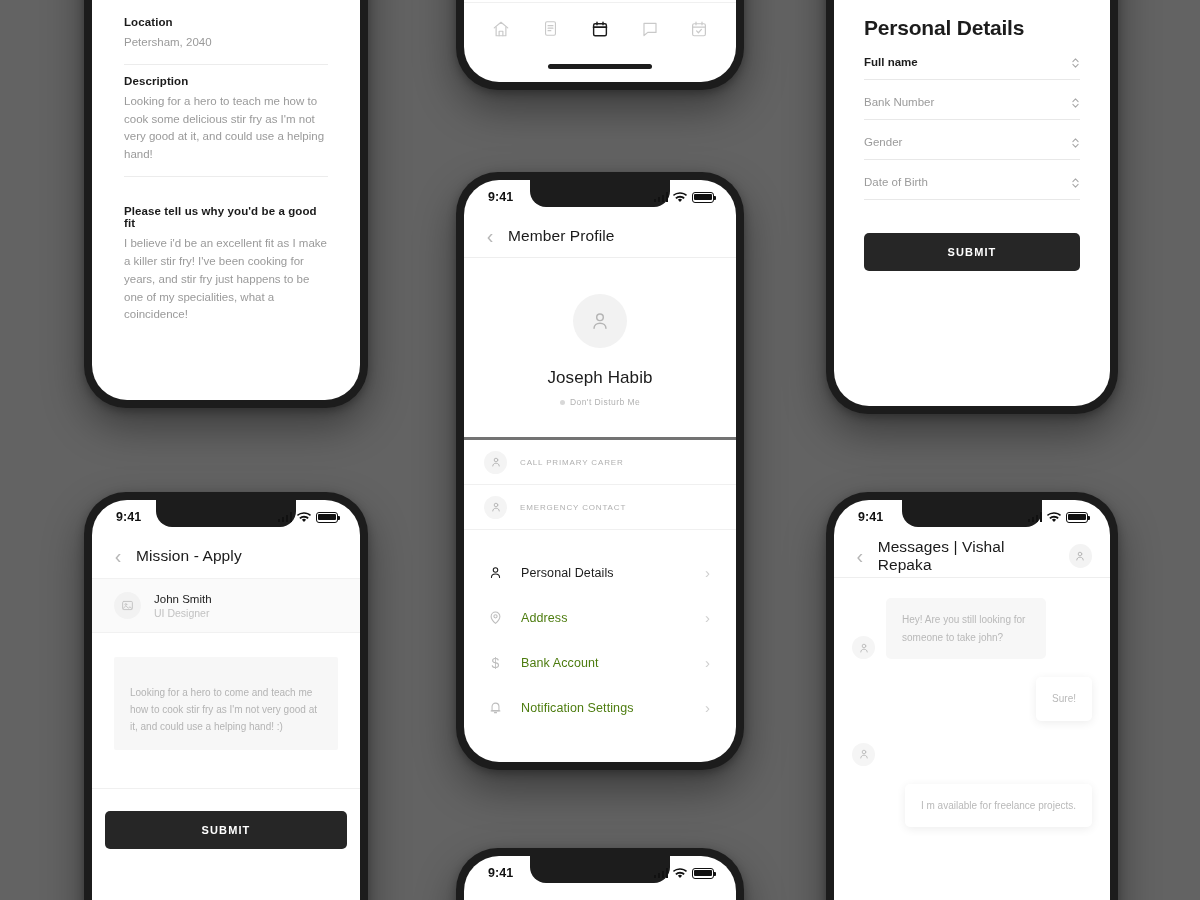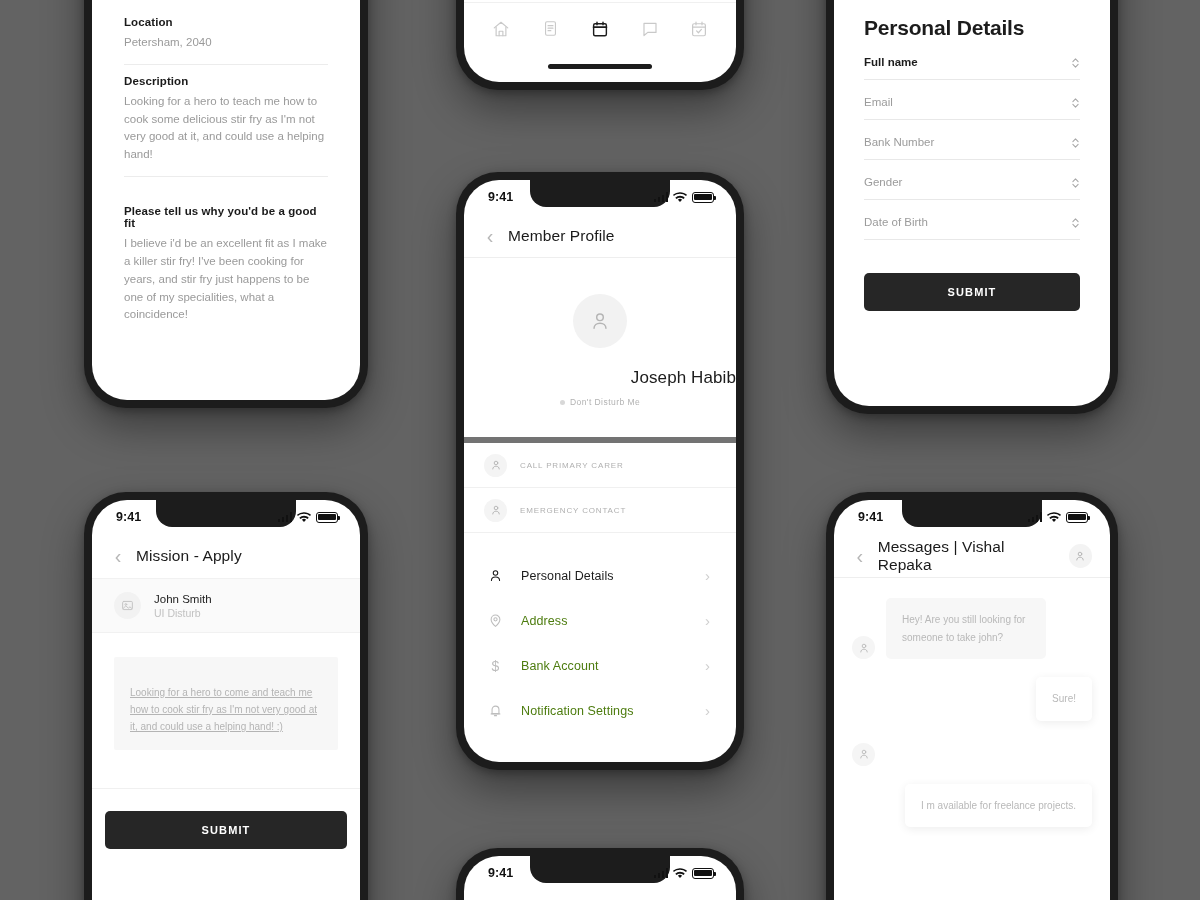--- a/index.html
+++ b/index.html
@@ -113,21 +113,21 @@
     margin-top: 16px; display: flex; align-items: flex-start;
     justify-content: space-between; border-bottom: 1px solid #e8e8e8;
     padding-bottom: 9px;
   }
   #p3 .field .ftxt { font-size: 11.5px; color: #9b9b9b; }
   #p3 .field.filled .ftxt { color: #1c1c1c; font-weight: bold; }
   #p3 .submit { width: 100%; height: 38px; margin-top: 33px; }
 
   
   #p4 { left: 456px; top: 172px; width: 288px; height: 598px; }
-  #p4 .profile { padding: 36px 0 30px; text-align: right; border-bottom: 6px solid #737373; }
+  #p4 .profile { padding: 36px 0 30px; text-align: center; border-bottom: 3px solid #737373; }
   #p4 .avatar {
     width: 54px; height: 54px; border-radius: 50%; background: #f2f2f2;
     margin: 0 auto; display: flex; align-items: center; justify-content: center;
   }
   #p4 .pname { font-size: 17px; color: #1c1c1c; margin-top: 20px; letter-spacing: .1px; }
   #p4 .pstat { font-size: 8.5px; color: #b2b2b2; margin-top: 9px; letter-spacing: .45px;
     display: flex; align-items: center; justify-content: center; gap: 5px; }
   #p4 .dot { width: 5px; height: 5px; border-radius: 50%; background: #d8d8d8; }
   #p4 .qrow {
     height: 45px; display: flex; align-items: center; gap: 13px;
@@ -153,21 +153,21 @@
     padding: 13px 22px; border-top: 1px solid #f1f1f1; border-bottom: 1px solid #f1f1f1;
   }
   #p5 .who-av {
     width: 27px; height: 27px; border-radius: 50%; background: #f2f2f2;
     display: flex; align-items: center; justify-content: center; flex: none;
   }
   #p5 .who-n { font-size: 11.5px; color: #1c1c1c; }
   #p5 .who-r { font-size: 10.5px; color: #c2c2c2; margin-top: 2px; }
   #p5 .ta {
     margin: 24px 22px 0; background: #f7f7f7; border-radius: 2px;
-    height: 93px; padding: 27px 16px 0; font-size: 10px; color: #b4b4b4; line-height: 1.7; text-decoration: underline;
+    height: 93px; padding: 27px 16px 0; font-size: 10px; color: #b4b4b4; line-height: 1.7;
   }
   #p5 .footdiv { border-top: 1px solid #f0f0f0; margin-top: 38px; }
   #p5 .submit { width: 242px; height: 38px; margin: 22px auto 0; display: block; }
 
   
   #p6 { left: 826px; top: 492px; width: 292px; height: 470px; }
   #p6 .chat { padding: 20px 18px 0; }
   #p6 .row { display: flex; align-items: flex-end; gap: 11px; margin-bottom: 18px; }
   #p6 .row.out { justify-content: flex-end; }
   #p6 .cav {
@@ -278,29 +278,20 @@
       <div class="field filled">
         <span class="ftxt">Full name</span>
         <span>
           <svg width="9" height="14" viewBox="0 0 10 16" fill="none" stroke="#a8a8a8" stroke-width="1.2" stroke-linecap="round" stroke-linejoin="round">
             <path d="M2 6.4 5 3.2l3 3.2"></path>
               <path d="M2 9.6 5 12.8l3-3.2"></path>
           </svg>
         </span>
       </div>
 
-      <div class="field">
-        <span class="ftxt">Email</span>
-        <span>
-          <svg width="9" height="14" viewBox="0 0 10 16" fill="none" stroke="#a8a8a8" stroke-width="1.2" stroke-linecap="round" stroke-linejoin="round">
-            <path d="M2 6.4 5 3.2l3 3.2"></path>
-              <path d="M2 9.6 5 12.8l3-3.2"></path>
-          </svg>
-        </span>
-      </div>
 
       <div class="field">
         <span class="ftxt">Bank Number</span>
         <span>
           <svg width="9" height="14" viewBox="0 0 10 16" fill="none" stroke="#a8a8a8" stroke-width="1.2" stroke-linecap="round" stroke-linejoin="round">
             <path d="M2 6.4 5 3.2l3 3.2"></path>
               <path d="M2 9.6 5 12.8l3-3.2"></path>
           </svg>
         </span>
       </div>
@@ -473,21 +464,21 @@
     <div class="who">
       <span class="who-av">
         <svg width="13" height="13" viewBox="0 0 24 24" fill="none" stroke="#c4c4c4" stroke-width="1.8" stroke-linecap="round" stroke-linejoin="round">
           <rect x="3" y="4.5" width="18" height="15" rx="2"></rect>
           <circle cx="9" cy="10" r="1.6"></circle>
             <path d="M4 17.5l5-5 4.5 4.5 3-2.5 3.5 3"></path>
         </svg>
       </span>
       <span>
         <span class="who-n" style="display:block">John Smith</span>
-        <span class="who-r" style="display:block">UI Disturb</span>
+        <span class="who-r" style="display:block">UI Designer</span>
       </span>
     </div>
 
     <div class="ta">Looking for a hero to come and teach me how to cook stir fry as I'm not very good at it, and could use a helping hand! :)</div>
 
     <div class="footdiv"></div>
     <button class="btn-dark submit">SUBMIT</button>
   </div>
 </div>
 

